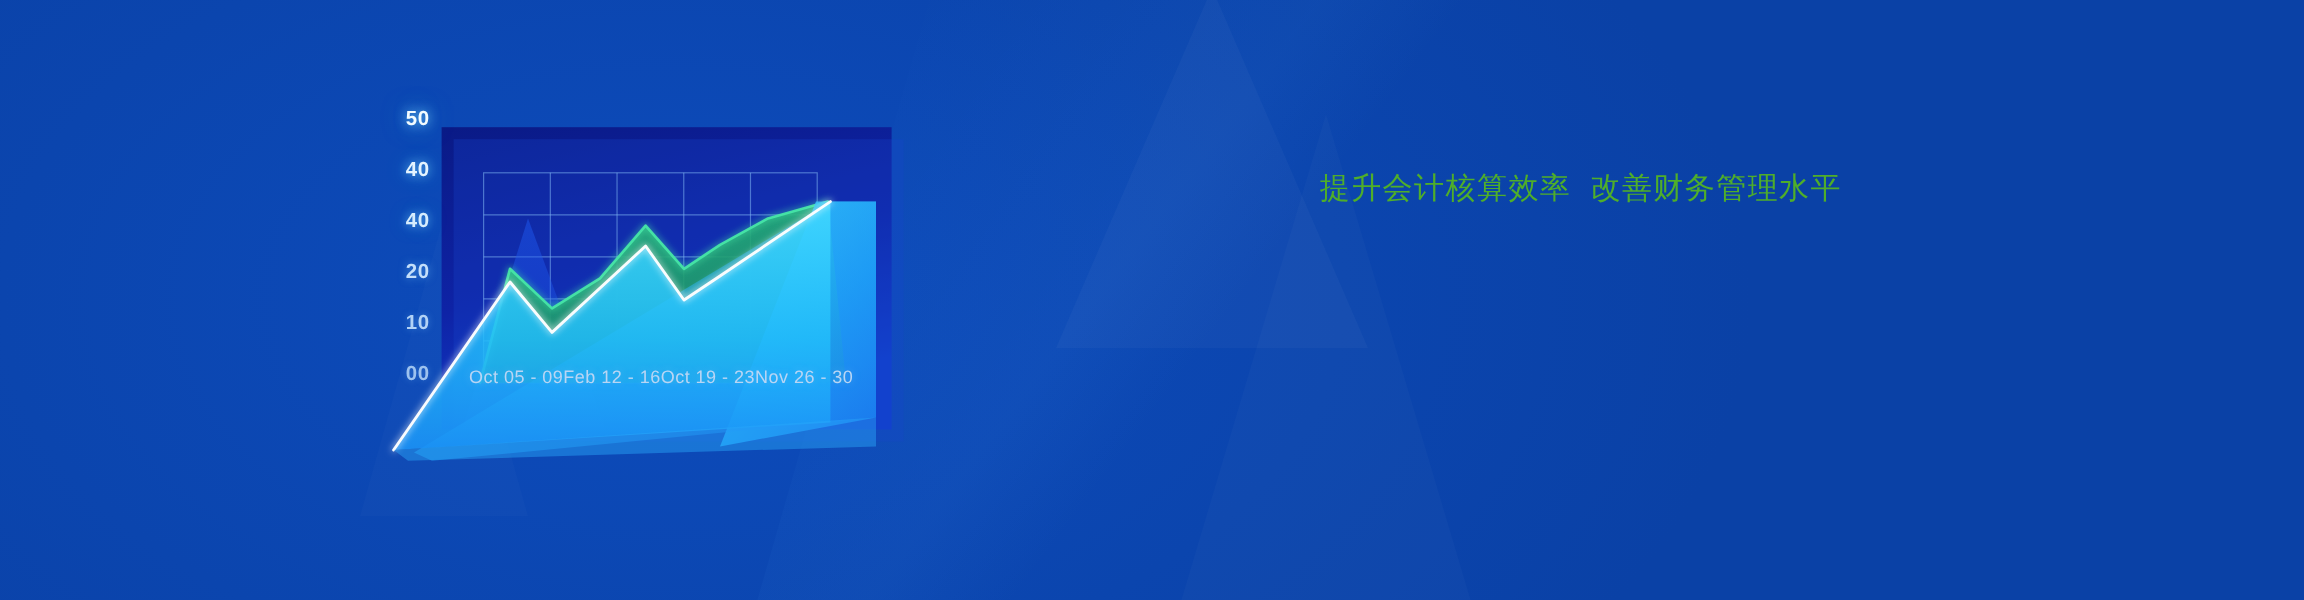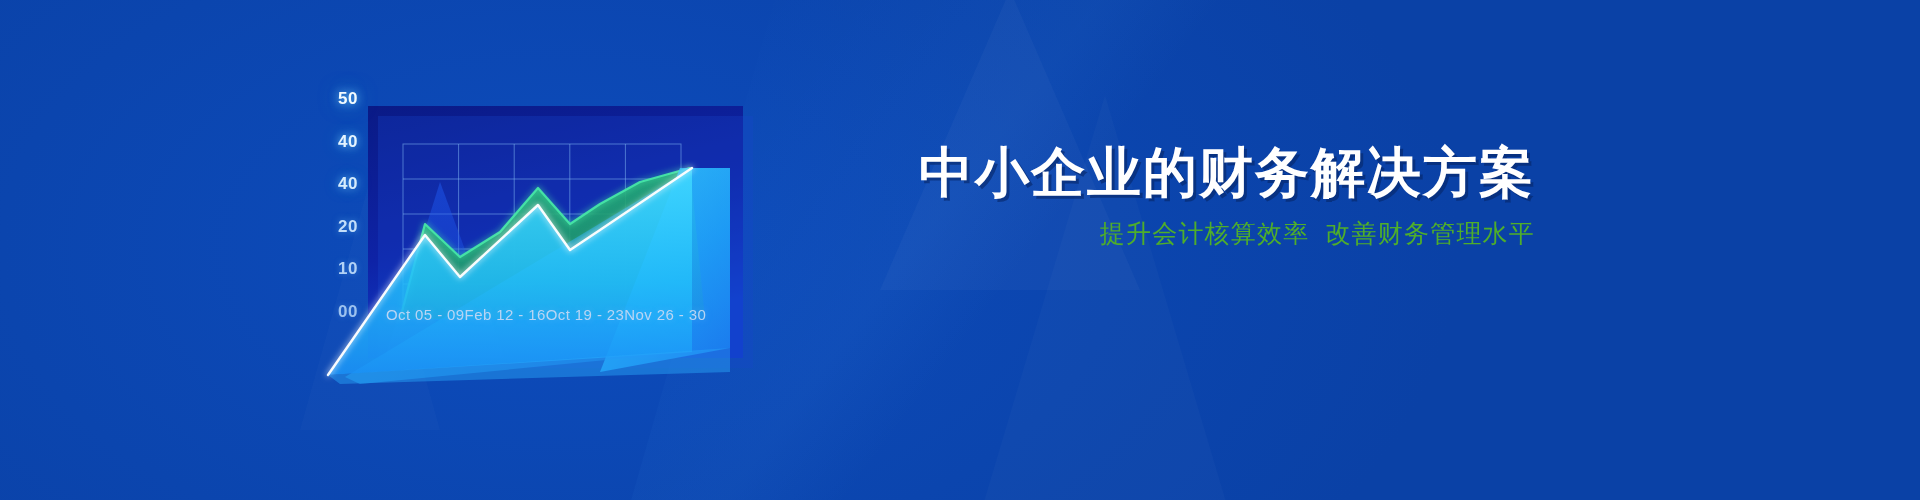--- a/index.html
+++ b/index.html
@@ -62,21 +62,21 @@
   }
   .y-tick.t50{color:#f2fbff;}
   .y-tick.t40{color:#e4f4ff;text-shadow:0 0 9px rgba(120,215,255,.85),0 0 18px rgba(80,190,255,.45);}
   .y-tick.t30{color:#d6ecfd;text-shadow:0 0 8px rgba(120,210,255,.70),0 0 16px rgba(80,190,255,.35);}
   .y-tick.t20{color:#c3defa;text-shadow:0 0 7px rgba(120,205,255,.55);}
   .y-tick.t10{color:#b2d2f6;text-shadow:0 0 6px rgba(120,200,255,.42);}
   .y-tick.t00{color:#9dc2ef;text-shadow:0 0 6px rgba(120,195,255,.32);}
 
   .x-axis{
     position:absolute;left:386px;top:306px;width:330px;
-    display:flex;justify-content:flex-start;
+    display:flex;justify-content:center;
   }
   .x-tick{
     font-size:15px;color:#b9d5f4;letter-spacing:.4px;white-space:nowrap;
     text-shadow:0 0 7px rgba(130,200,255,.45);
   }
 
   
   .copy{
     position:absolute;right:385px;top:126px;width:760px;
     text-align:right;
@@ -211,17 +211,16 @@
   </div>
 
   <div class="x-axis">
     <span class="x-tick">Oct 05 - 09</span>
     <span class="x-tick">Feb 12 - 16</span>
     <span class="x-tick">Oct 19 - 23</span>
     <span class="x-tick">Nov 26 - 30</span>
   </div>
 
   <div class="copy">
-    <div class="headline">中小企业的财务解决方案</div>
     <div class="subhead"><span>提升会计核算效率</span><span class="gap"></span><span>改善财务管理水平</span></div>
   </div>
 
 </div>
 
 </body></html>

